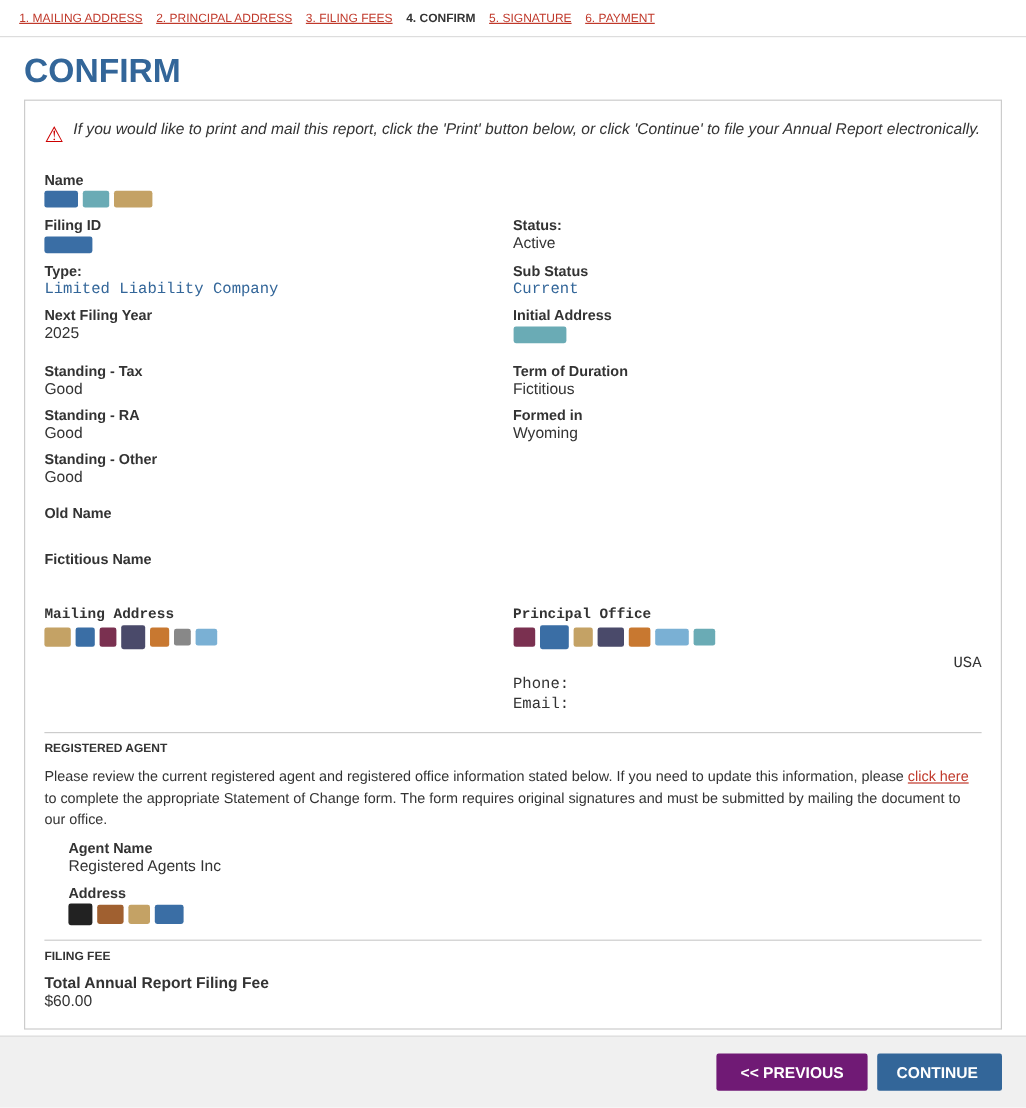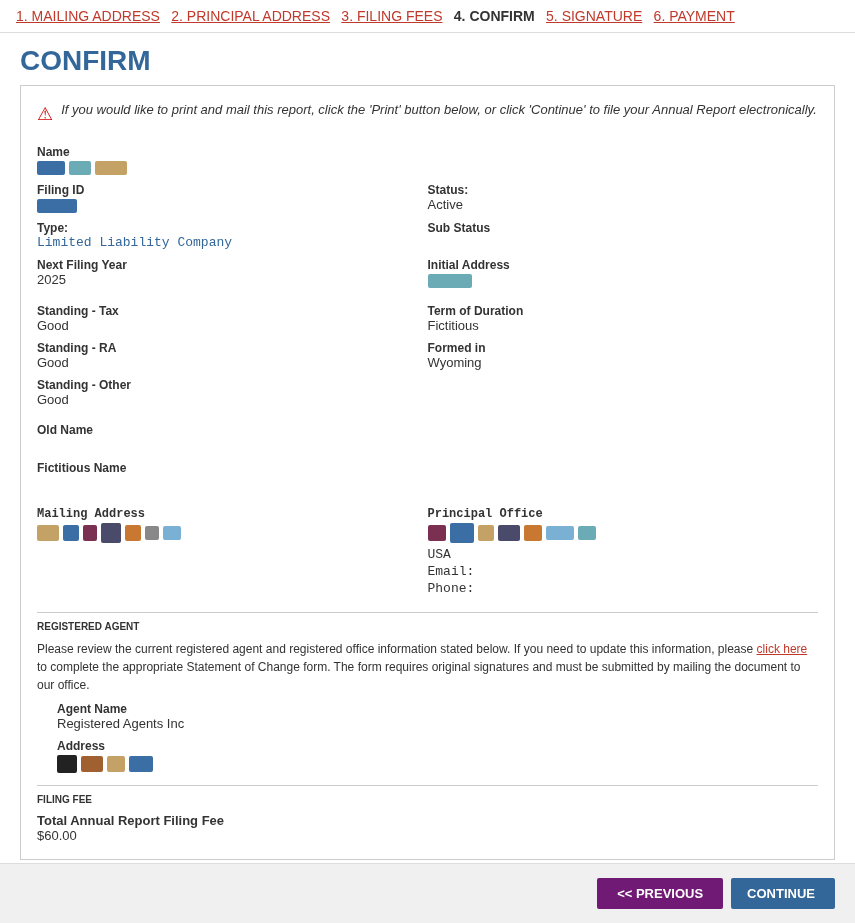--- a/index.html
+++ b/index.html
@@ -20,21 +20,21 @@
     .top-nav {
       background: #fff;
       padding: 8px 16px;
       border-bottom: 1px solid #ddd;
       display: flex;
       gap: 4px;
       align-items: center;
       flex-wrap: wrap;
     }
     .nav-item {
-      font-size: 14px;
+      font-size: 10px;
       color: #c0392b;
       text-decoration: underline;
       cursor: pointer;
     }
     .nav-item.active {
       color: #333;
       font-weight: bold;
       text-decoration: none;
     }
     .nav-sep {
@@ -261,20 +261,21 @@
         <div class="info-value">Active</div>
       </div>
 
       <div class="info-cell">
         <div class="info-label">Type:</div>
         <div class="info-value blue">Limited Liability Company</div>
       </div>
 
       <div class="info-cell">
         <div class="info-label">Sub Status</div>
+        <div class="info-value blue">Current</div>
       </div>
 
       <div class="info-cell">
         <div class="info-label">Next Filing Year</div>
         <div class="info-value">2025</div>
       </div>
 
       <div class="info-cell">
         <div class="info-label">Initial Address</div>
         <div class="placeholder-row">
@@ -336,27 +337,27 @@
         <div class="info-label">Principal Office</div>
         <div class="address-ph-row">
           <span class="ph ph-maroon" style="width:18px;height:16px;"></span>
           <span class="ph ph-blue-dark" style="width:24px;height:20px;"></span>
           <span class="ph ph-tan" style="width:16px;height:16px;"></span>
           <span class="ph ph-dark" style="width:22px;height:16px;"></span>
           <span class="ph ph-orange" style="width:18px;height:16px;"></span>
           <span class="ph ph-blue-light" style="width:28px;height:14px;"></span>
           <span class="ph ph-teal" style="width:18px;height:14px;"></span>
         </div>
-        <div style="margin-top:4px;">USA</div>
+        <div style="margin-top:4px;text-align:right;">USA</div>
+        <div style="margin-top:2px;">
+          <span>Phone:</span>
+          <span></span>
+        </div>
         <div style="margin-top:2px;">
           <span>Email:</span>
-          <span></span>
-        </div>
-        <div style="margin-top:2px;">
-          <span>Phone:</span>
           <span></span>
         </div>
       </div>
     </div>
 
     <hr class="section-divider">
     <div class="section-heading">REGISTERED AGENT</div>
     <p class="reg-agent-text">
       <span>Please review the current registered agent and registered office information stated below. If you need to update this information, please </span><span class="link-text">click here</span><span> to complete the appropriate Statement of Change form. The form requires original signatures and must be submitted by mailing the document to our office.</span>
     </p>

